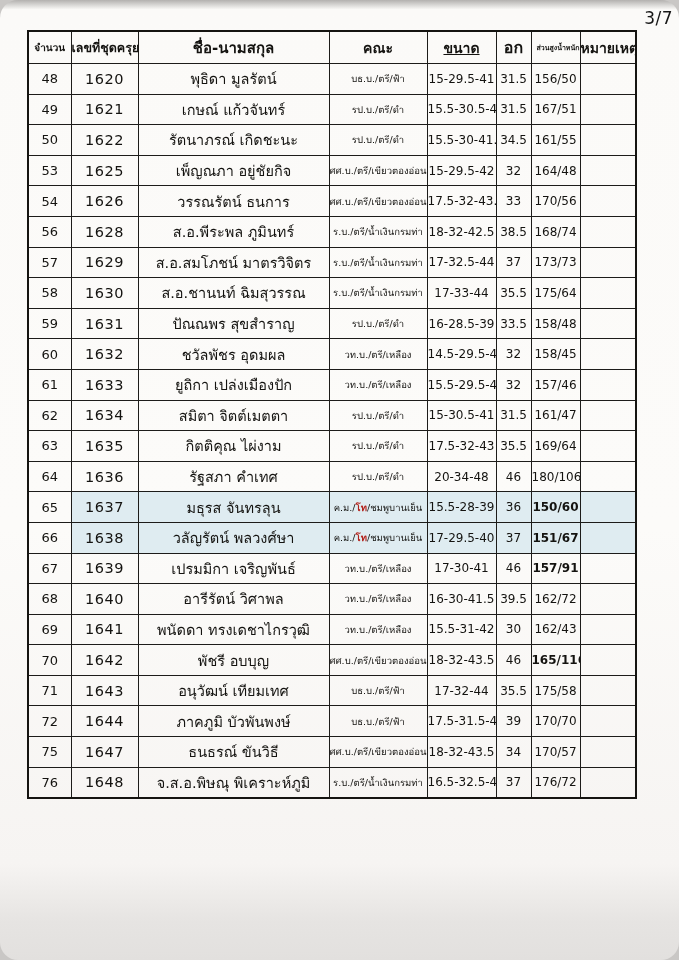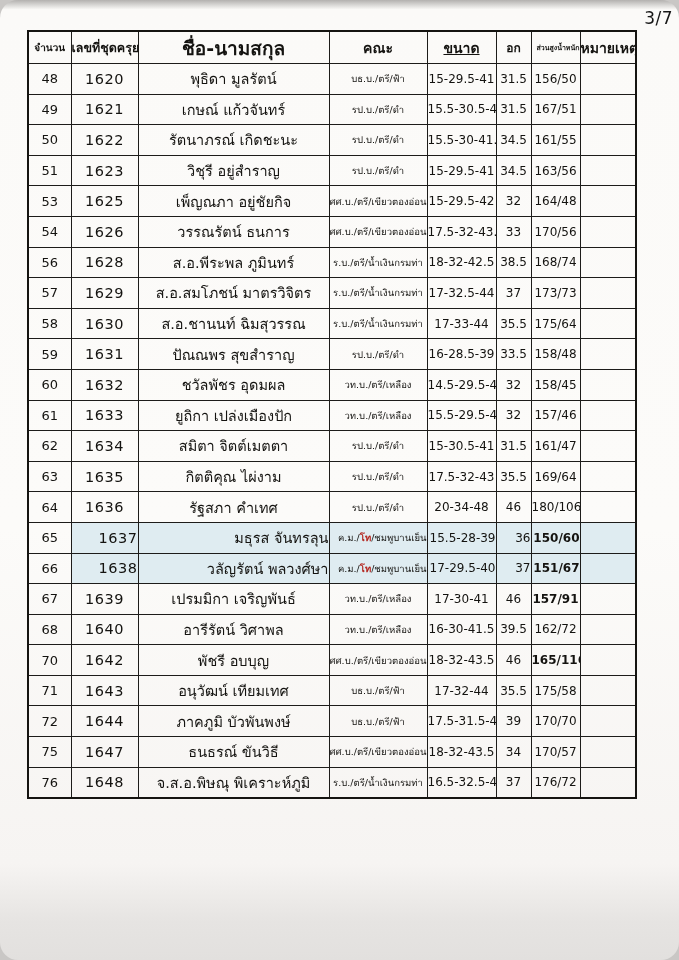--- a/index.html
+++ b/index.html
@@ -25,35 +25,35 @@
   .roster th,.roster td{
     border:1.6px solid #1d1c1a;
     text-align:center;vertical-align:middle;
     padding:0;color:#141310;overflow:hidden;white-space:nowrap;
   }
   .roster thead th{height:31px;font-weight:bold;background:transparent;}
   .roster tbody td{height:29.6px;}
   .roster{border:2.2px solid #151411;}
   th.h-qty{font-size:10px;}
   th.h-set{font-size:12.5px;}
-  th.h-name{font-size:19px;}
+  th.h-name{font-size:15px;}
   th.h-fac{font-size:14px;}
   th.h-size{font-size:14px;text-decoration:underline;}
-  th.h-chest{font-size:12px;}
+  th.h-chest{font-size:16px;}
   th.h-hw{font-size:7px;font-weight:bold;text-align:right;}
   th.h-remark{font-size:14px;}
   td.c-qty{font-size:13px;}
   td.c-set{font-size:14.5px;letter-spacing:0.5px;}
   td.c-name{font-size:14.5px;}
   td.c-fac{font-size:9.5px;}
   td.c-size{font-size:12px;}
   td.c-chest{font-size:12px;margin-left:32px;}
   td.c-hw{font-size:12px;}
   .red{color:#b3231c;font-weight:bold;}
-  tr.hl td:not(.c-qty){background:#dfecf1;text-align:right;}
+  tr.hl td:not(.c-qty){background:#dfecf1;}
 </style>
 </head>
 <body>
 
 <div class="sheet">
 
   <div class="page-num">3/7</div>
 
   <table class="roster">
     <colgroup>
@@ -103,30 +103,20 @@
           <td class="c-qty">50</td>
           <td class="c-set">1622</td>
           <td class="c-name">รัตนาภรณ์ เกิดชะนะ</td>
           <td class="c-fac">รป.บ./ตรี/ดำ</td>
           <td class="c-size">15.5-30-41.5</td>
           <td class="c-chest">34.5</td>
           <td class="c-hw">161/55</td>
           <td class="c-remark"></td>
         </tr>
         <tr>
-          <td class="c-qty">51</td>
-          <td class="c-set">1623</td>
-          <td class="c-name">วิชุรี อยู่สำราญ</td>
-          <td class="c-fac">รป.บ./ตรี/ดำ</td>
-          <td class="c-size">15-29.5-41</td>
-          <td class="c-chest">34.5</td>
-          <td class="c-hw">163/56</td>
-          <td class="c-remark"></td>
-        </tr>
-        <tr>
           <td class="c-qty">53</td>
           <td class="c-set">1625</td>
           <td class="c-name">เพ็ญณภา อยู่ชัยกิจ</td>
           <td class="c-fac">ศศ.บ./ตรี/เขียวตองอ่อน</td>
           <td class="c-size">15-29.5-42</td>
           <td class="c-chest">32</td>
           <td class="c-hw">164/48</td>
           <td class="c-remark"></td>
         </tr>
         <tr>
@@ -263,20 +253,30 @@
           <td class="c-qty">68</td>
           <td class="c-set">1640</td>
           <td class="c-name">อารีรัตน์ วิศาพล</td>
           <td class="c-fac">วท.บ./ตรี/เหลือง</td>
           <td class="c-size">16-30-41.5</td>
           <td class="c-chest">39.5</td>
           <td class="c-hw">162/72</td>
           <td class="c-remark"></td>
         </tr>
         <tr>
+          <td class="c-qty">69</td>
+          <td class="c-set">1641</td>
+          <td class="c-name">พนัดดา ทรงเดชาไกรวุฒิ</td>
+          <td class="c-fac">วท.บ./ตรี/เหลือง</td>
+          <td class="c-size">15.5-31-42</td>
+          <td class="c-chest">30</td>
+          <td class="c-hw">162/43</td>
+          <td class="c-remark"></td>
+        </tr>
+        <tr>
           <td class="c-qty">70</td>
           <td class="c-set">1642</td>
           <td class="c-name">พัชรี อบบุญ</td>
           <td class="c-fac">ศศ.บ./ตรี/เขียวตองอ่อน</td>
           <td class="c-size">18-32-43.5</td>
           <td class="c-chest">46</td>
           <td class="c-hw red">165/116</td>
           <td class="c-remark"></td>
         </tr>
         <tr>

